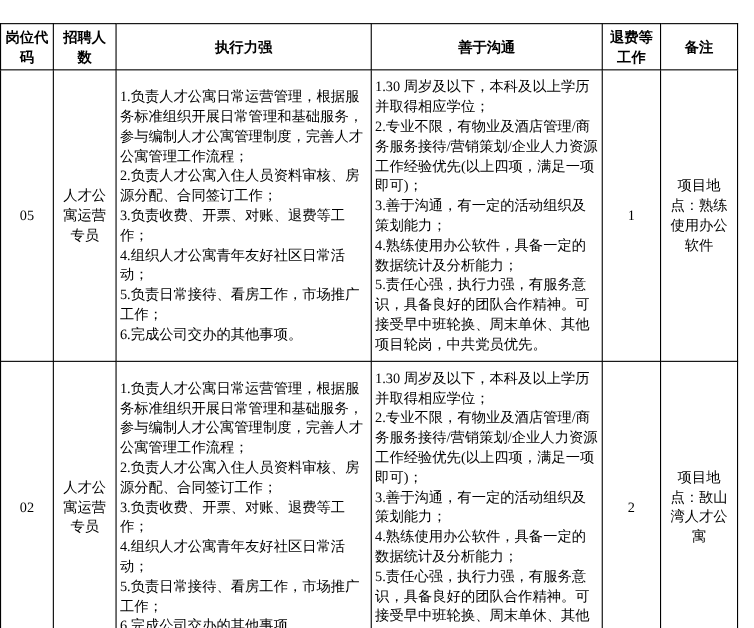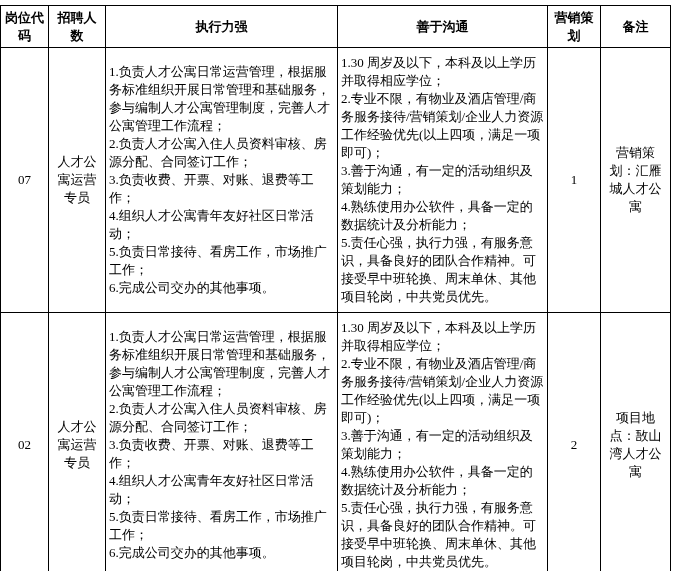--- a/index.html
+++ b/index.html
@@ -11,21 +11,21 @@
     width: 685px;
     height: 571px;
     overflow: hidden;
     font-family: "Liberation Serif", "DejaVu Serif", serif;
     color: #000000;
   }
   .page {
     width: 632px;
     height: 571px;
     box-sizing: border-box;
-    padding-top: 5px;
+    padding-top: 21px;
   }
   table.job-table {
     border-collapse: collapse;
     table-layout: fixed;
     width: 670px;
     margin: 0 auto;
   }
   table.job-table th,
   table.job-table td {
     border: 1px solid #000000;
@@ -65,45 +65,45 @@
       <col style="width:210px">
       <col style="width:53px">
       <col style="width:70px">
     </colgroup>
     <thead>
       <tr>
         <th>岗位代码</th>
         <th>招聘人数</th>
         <th>执行力强</th>
         <th>善于沟通</th>
-        <th>营销策划</th>
+        <th>退费等工作</th>
         <th>备注</th>
       </tr>
     </thead>
     <tbody>
       <tr class="row-1">
-        <td class="cell-center">07</td>
+        <td class="cell-center">05</td>
         <td class="cell-center">人才公寓运营专员</td>
         <td class="cell-text">
             <div>1.负责人才公寓日常运营管理，根据服务标准组织开展日常管理和基础服务，参与编制人才公寓管理制度，完善人才公寓管理工作流程；</div>
             <div>2.负责人才公寓入住人员资料审核、房源分配、合同签订工作；</div>
             <div>3.负责收费、开票、对账、退费等工作；</div>
             <div>4.组织人才公寓青年友好社区日常活动；</div>
             <div>5.负责日常接待、看房工作，市场推广工作；</div>
             <div>6.完成公司交办的其他事项。</div>
           </td>
         <td class="cell-text">
             <div>1.30 周岁及以下，本科及以上学历并取得相应学位；</div>
             <div>2.专业不限，有物业及酒店管理/商务服务接待/营销策划/企业人力资源工作经验优先(以上四项，满足一项即可)；</div>
             <div>3.善于沟通，有一定的活动组织及策划能力；</div>
             <div>4.熟练使用办公软件，具备一定的数据统计及分析能力；</div>
             <div>5.责任心强，执行力强，有服务意识，具备良好的团队合作精神。可接受早中班轮换、周末单休、其他项目轮岗，中共党员优先。</div>
           </td>
         <td class="cell-center">1</td>
-        <td class="cell-center">营销策划：汇雁城人才公寓</td>
+        <td class="cell-center">项目地点：熟练使用办公软件</td>
       </tr>
       <tr class="row-2">
         <td class="cell-center">02</td>
         <td class="cell-center">人才公寓运营专员</td>
         <td class="cell-text">
             <div>1.负责人才公寓日常运营管理，根据服务标准组织开展日常管理和基础服务，参与编制人才公寓管理制度，完善人才公寓管理工作流程；</div>
             <div>2.负责人才公寓入住人员资料审核、房源分配、合同签订工作；</div>
             <div>3.负责收费、开票、对账、退费等工作；</div>
             <div>4.组织人才公寓青年友好社区日常活动；</div>
             <div>5.负责日常接待、看房工作，市场推广工作；</div>

